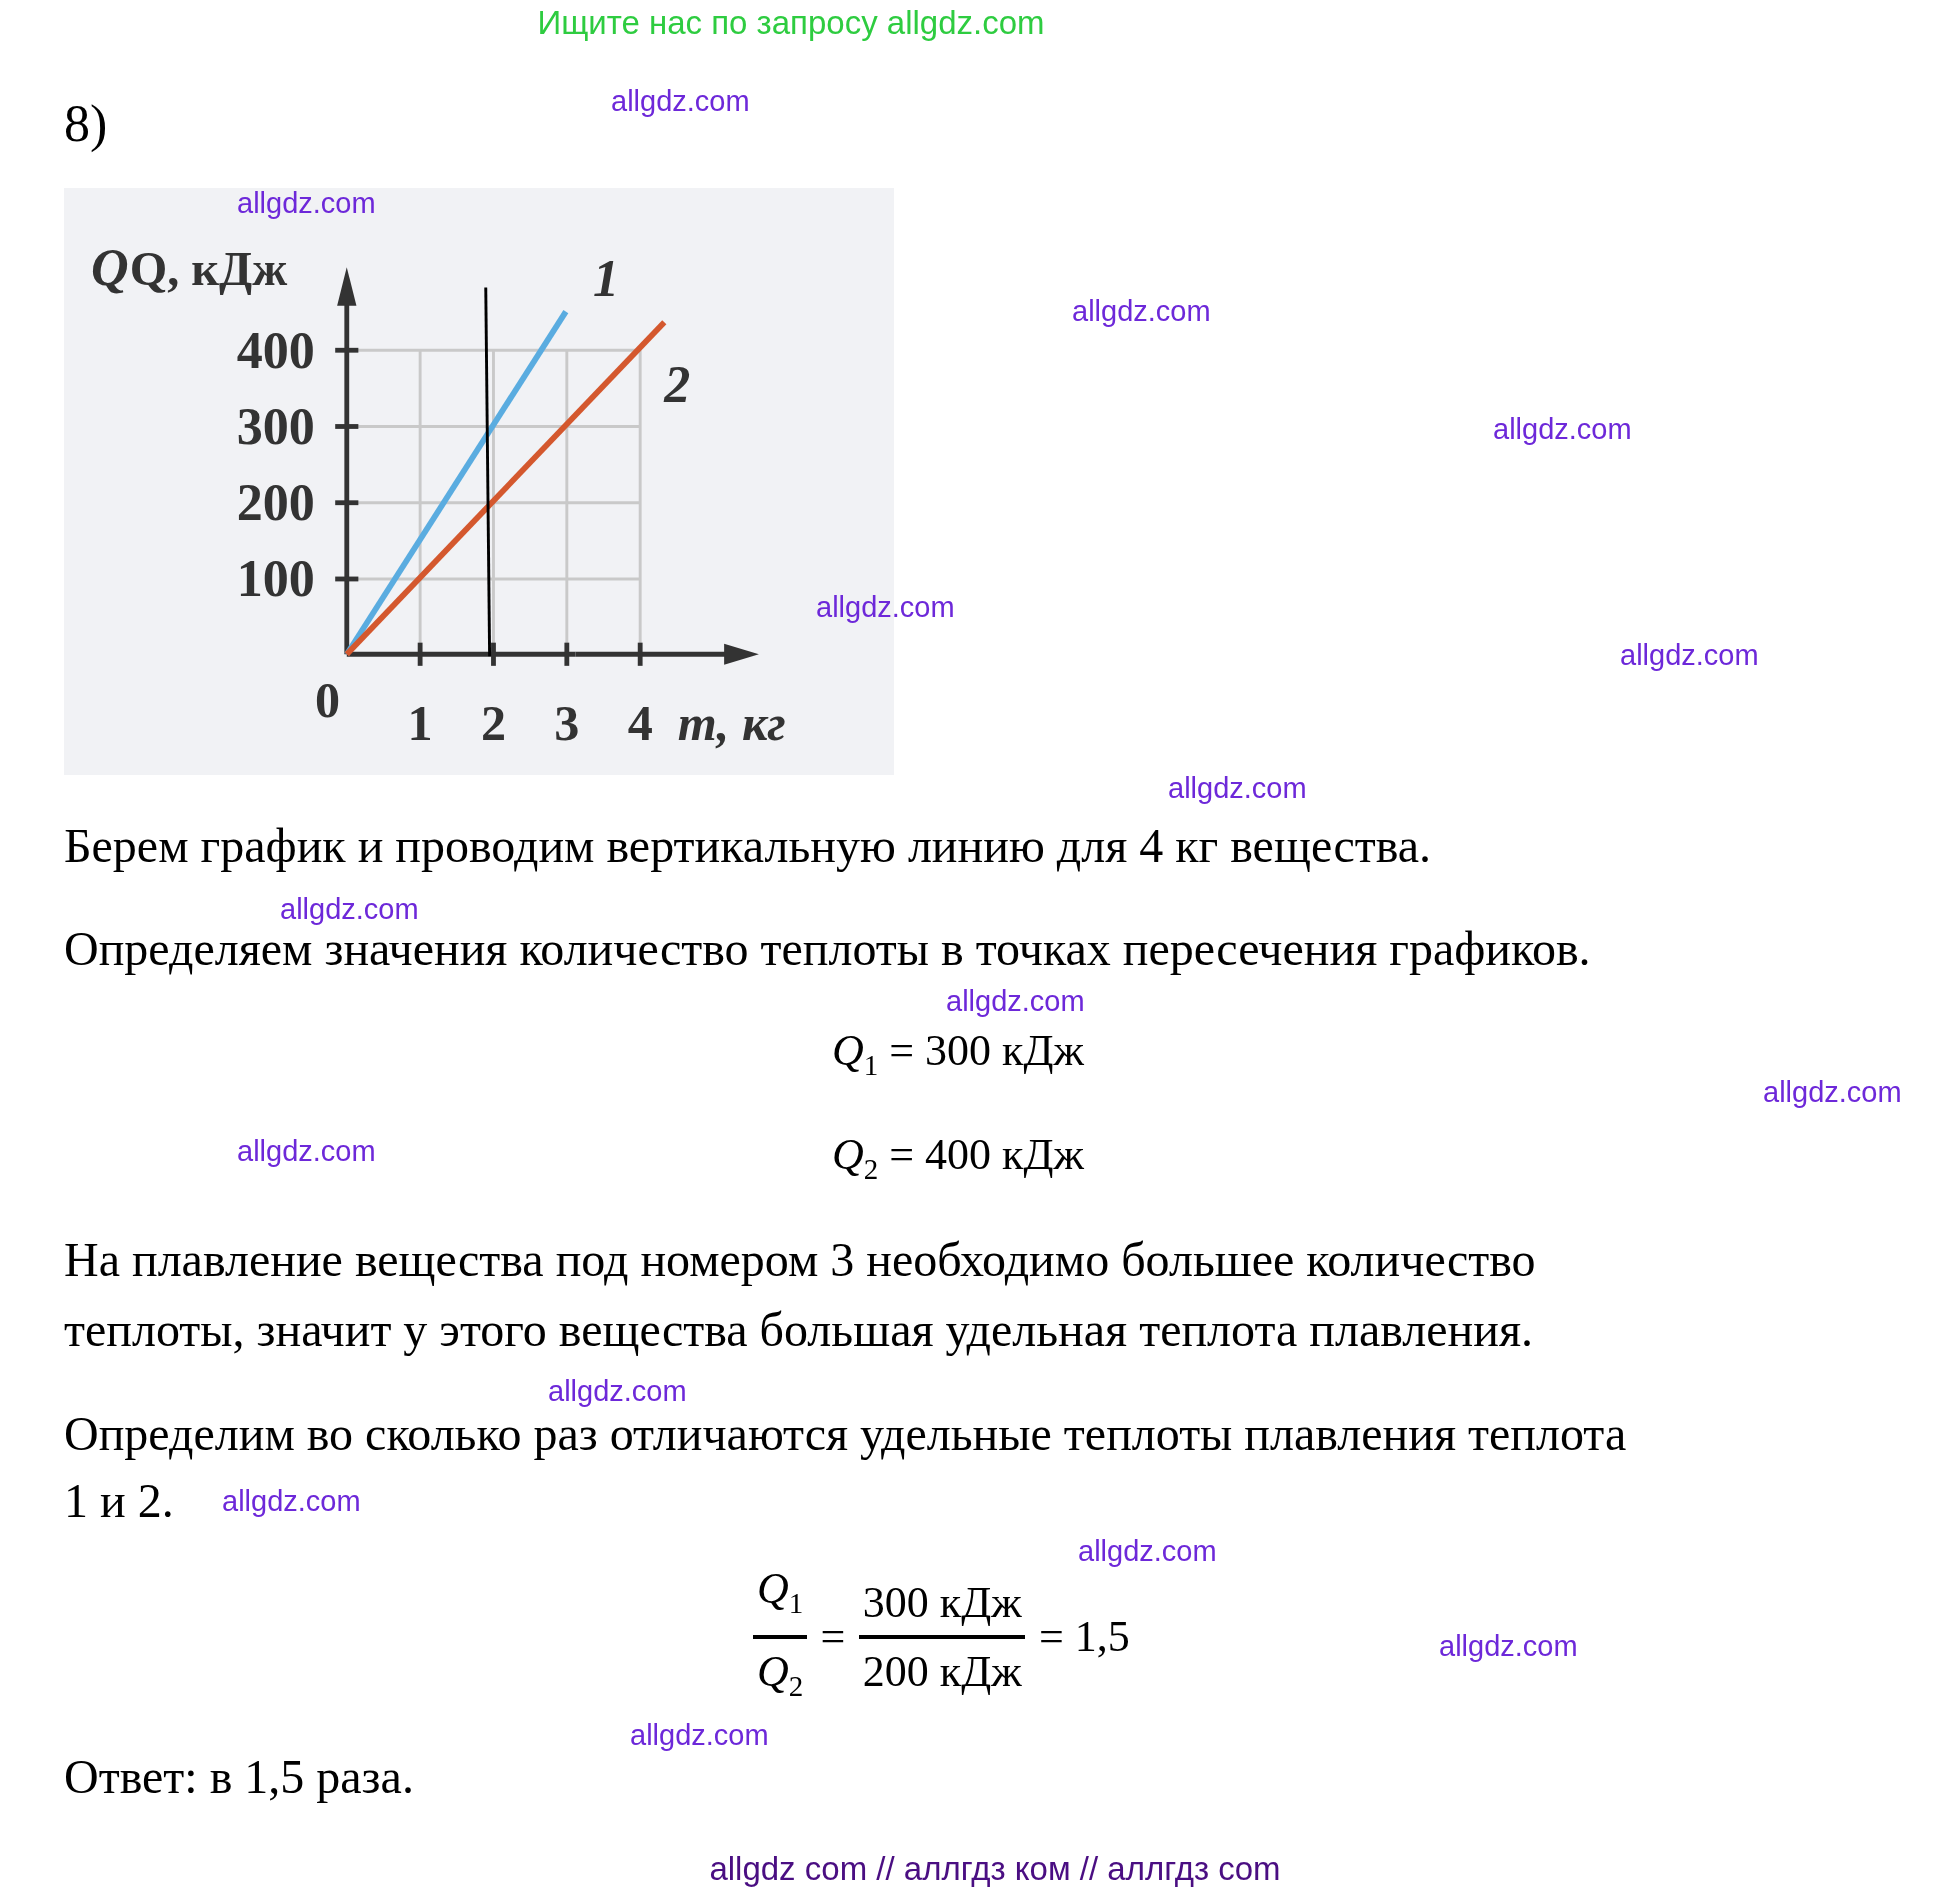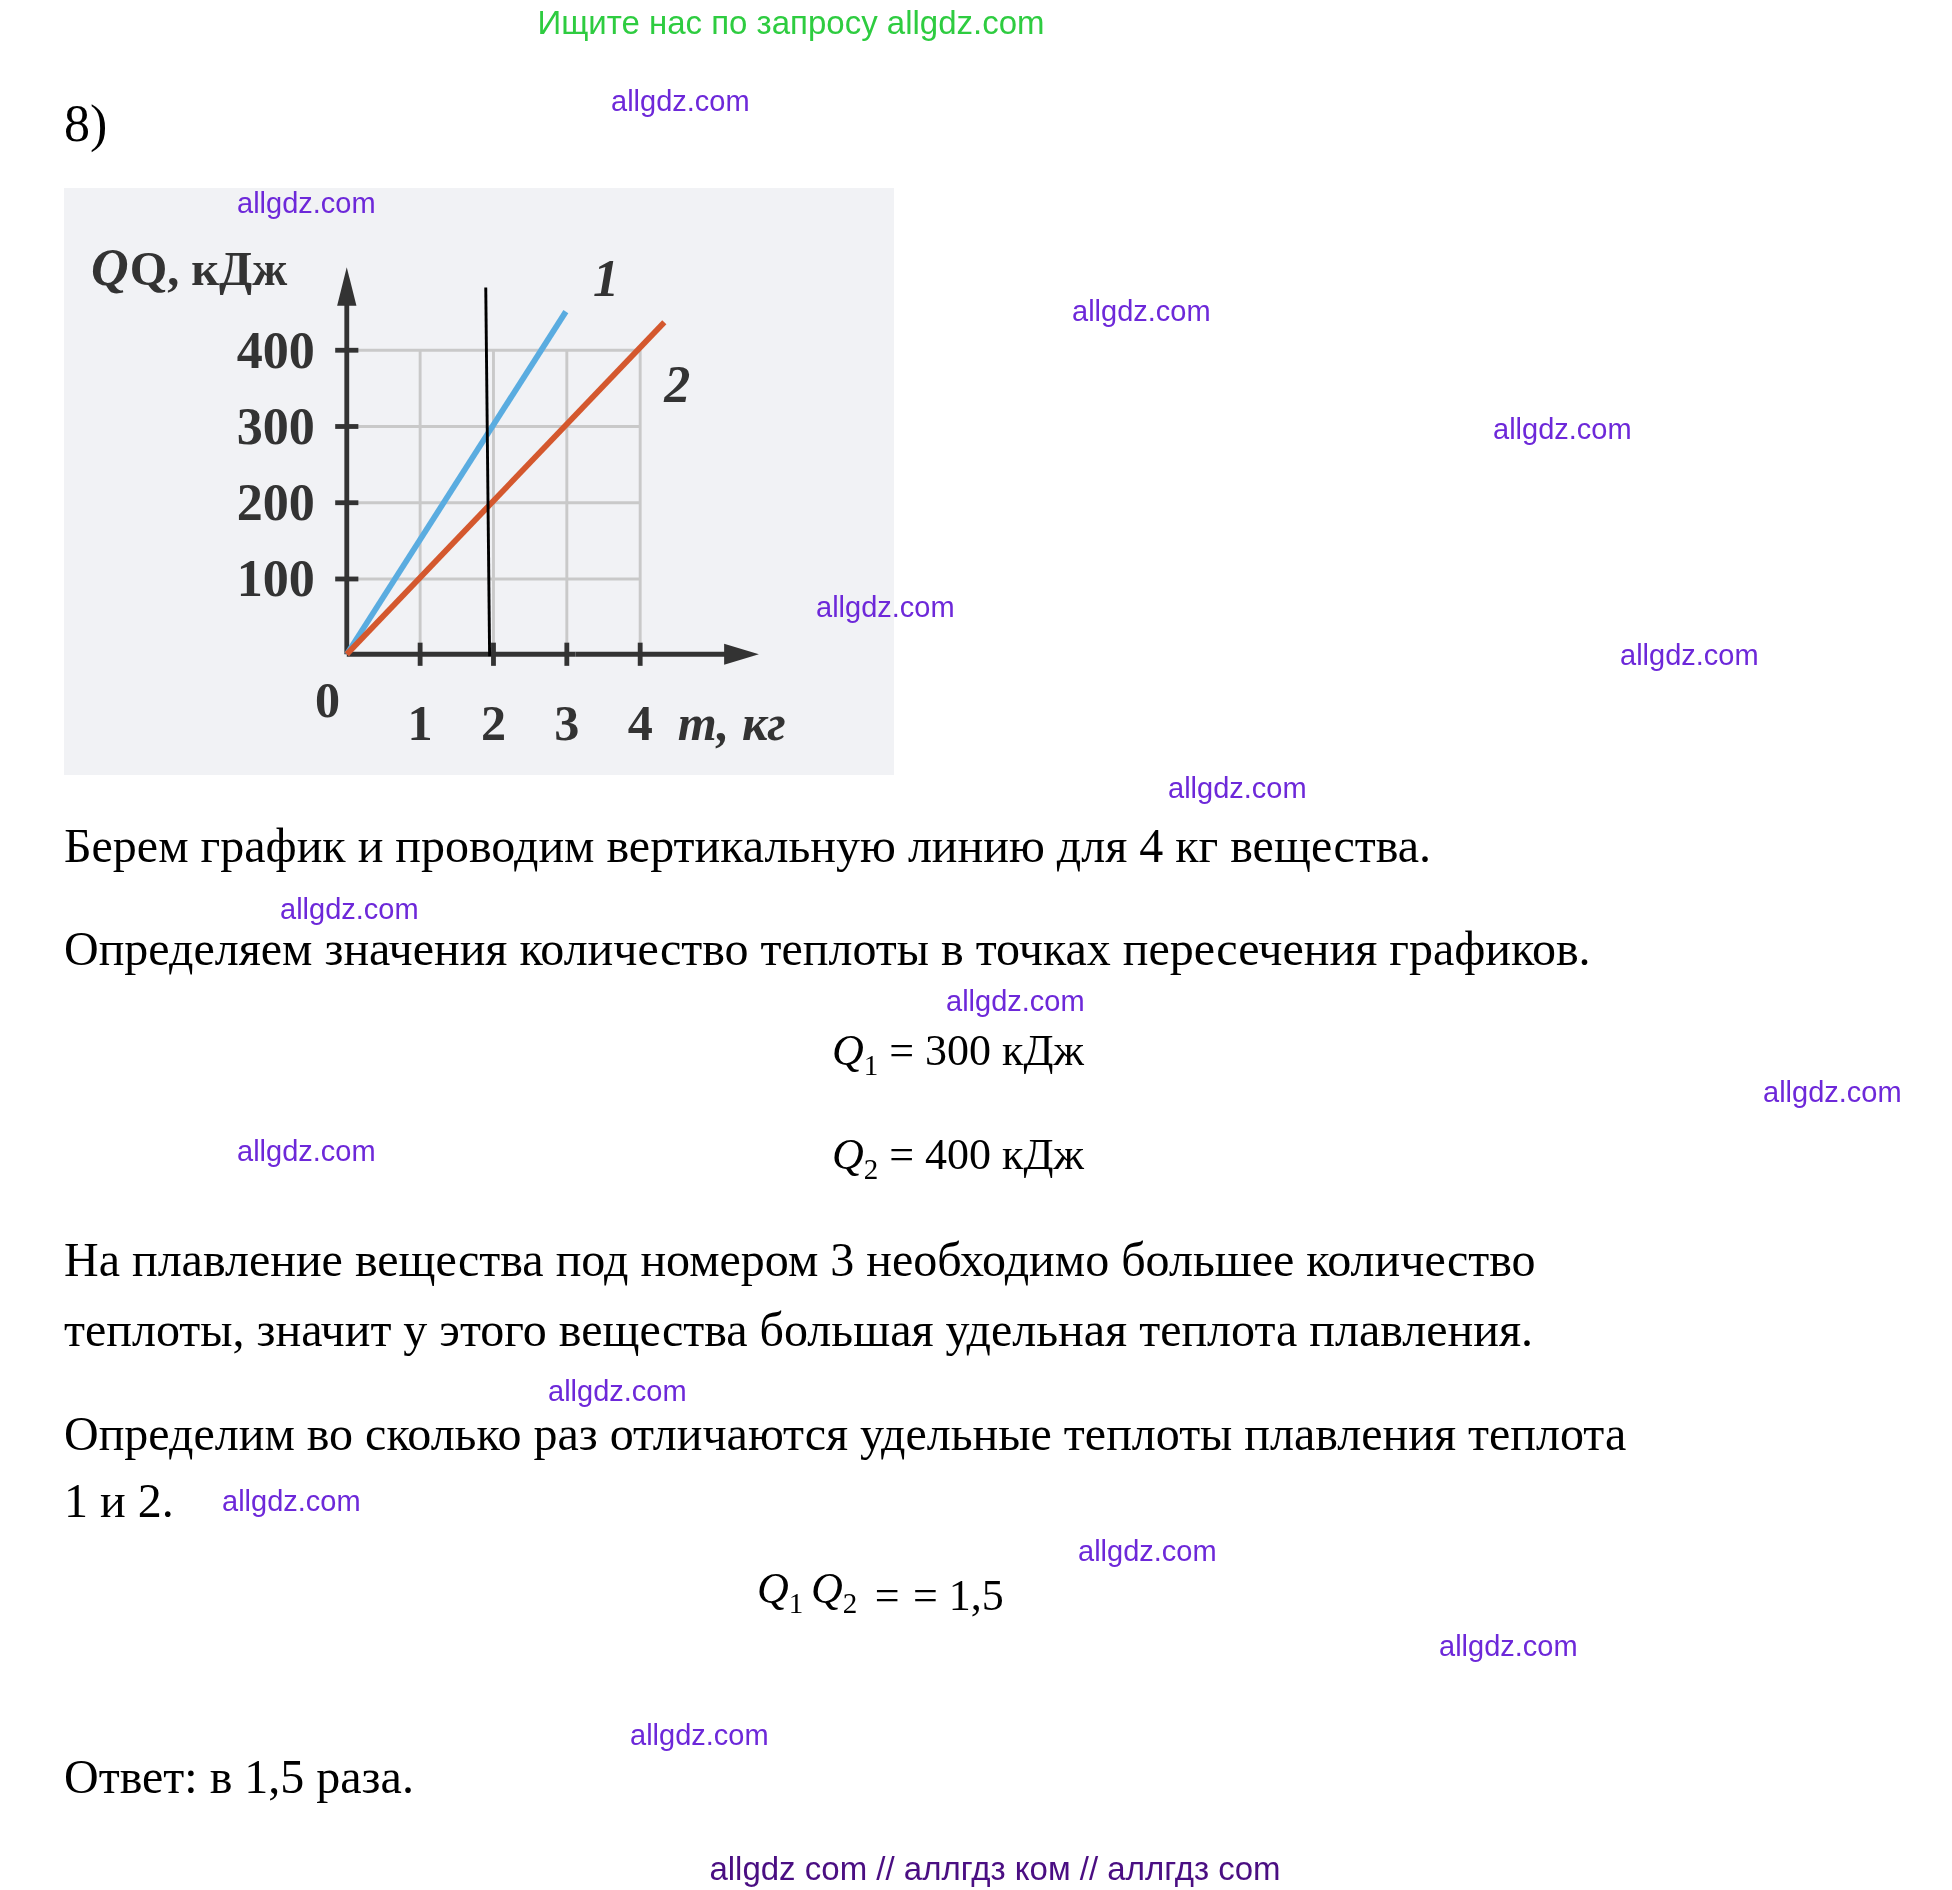--- a/index.html
+++ b/index.html
@@ -10,21 +10,21 @@
             font-size:33px; line-height:41px; }
   .wm { font-family:Liberation Sans, sans-serif; font-size:29px; line-height:33px; color:#6d28d9; }
   .num { left:64px; top:95px; font-size:52px; line-height:58px; }
   .para { left:64px; font-size:48px; line-height:54px; }
   .eq { font-family:Liberation Serif, serif; font-size:44px; line-height:50px; }
   .eq i { font-style:italic; }
   .eq sub { font-size:29px; vertical-align:-9.7px; }
   .chart-box { left:64px; top:188px; width:830px; height:587px; background:#f1f2f5; }
   .footer { top:1848px; left:0; width:1952px; text-align:center; font-family:"Liberation Sans", sans-serif;
             font-size:33px; line-height:41px;margin-left:19px; }
-  .frac { display:inline-flex; flex-direction:row; align-items:center; vertical-align:middle; }
+  .frac { display:inline-flex; flex-direction:column; align-items:center; vertical-align:middle; }
   .frac .top, .frac .bot { line-height:54px; padding:0 3.9px; }
   .frac .bar { height:3.9px; background:#000; width:100%; margin:5.8px 0; }
   .fraction-eq { left:753px; top:1562px; display:flex; align-items:center; gap:13.5px; }
 </style>
 </head>
 <body>
 
 <div class="abs banner" style="color:#2ecc40">Ищите нас по запросу allgdz.com</div>
 
 <div class="abs num">8)</div>
@@ -102,20 +102,25 @@
 <div class="abs para" style="top:1407px">Определим во сколько раз отличаются удельные теплоты плавления теплота</div>
 <div class="abs para" style="top:1474px">1 и 2.</div>
 
 <div class="abs eq fraction-eq">
   <span class="frac">
     <span class="top"><i>Q</i><sub>1</sub></span>
     <span class="bar"></span>
     <span class="bot"><i>Q</i><sub>2</sub></span>
   </span>
   <span>=</span>
+  <span class="frac">
+    <span class="top">300 кДж</span>
+    <span class="bar"></span>
+    <span class="bot">200 кДж</span>
+  </span>
   <span>= 1,5</span>
 </div>
 
 <div class="abs para" style="top:1750px">Ответ: в 1,5 раза.</div>
 
 <div id="wm-layer">
     <div class="abs wm" style="left: 611px; top: 85px;">allgdz.com</div>
     <div class="abs wm" style="left: 237px; top: 187px;">allgdz.com</div>
     <div class="abs wm" style="left: 1072px; top: 295px;">allgdz.com</div>
     <div class="abs wm" style="left: 1493px; top: 413px;">allgdz.com</div>

